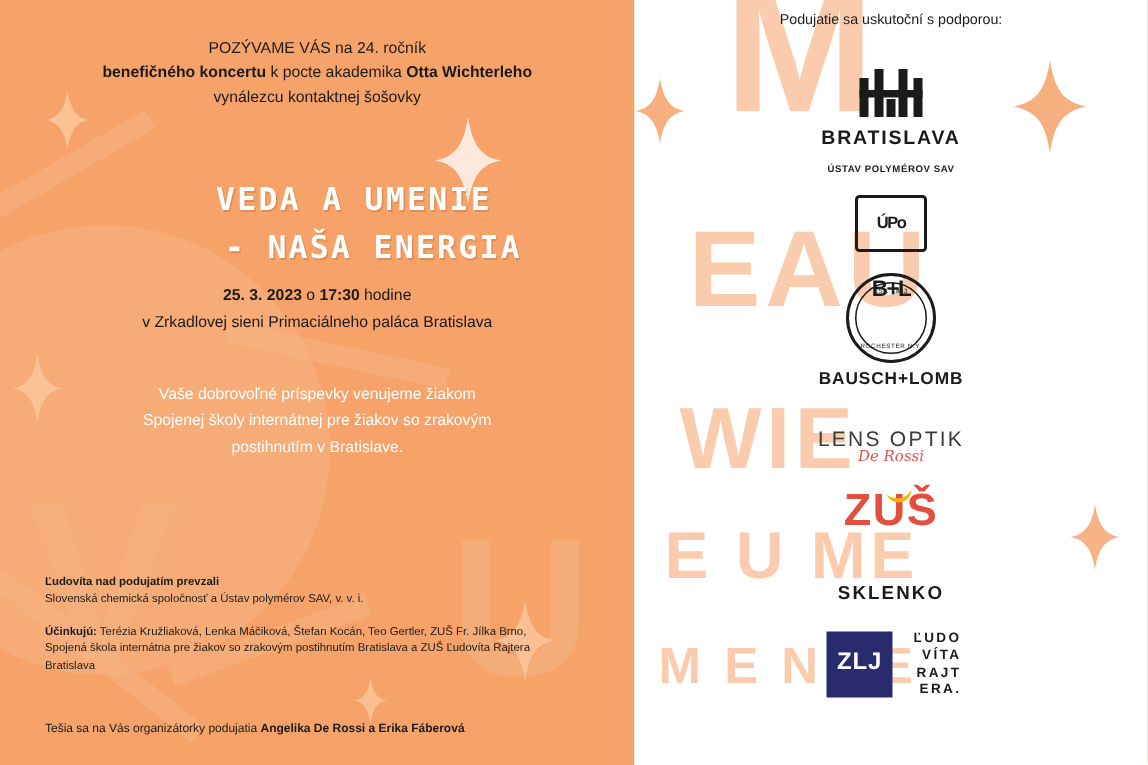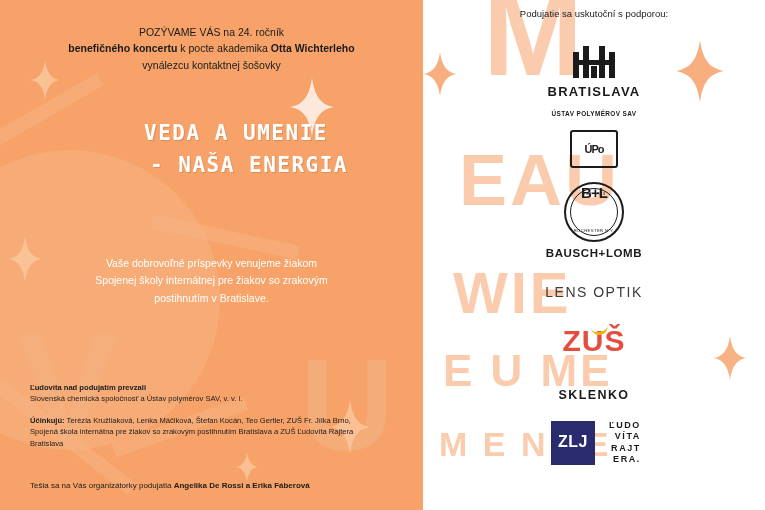--- a/index.html
+++ b/index.html
@@ -370,20 +370,24 @@
       <div class="l1">POZÝVAME VÁS na 24. ročník</div>
       <div class="l2"><span class="b">benefičného koncertu</span><span> k pocte akademika </span><span class="b">Otta Wichterleho</span></div>
       <div class="l3">vynálezcu kontaktnej šošovky</div>
     </div>
 
     <div class="title-block">
       <div class="t1">VEDA A UMENIE</div>
       <div class="t2">- NAŠA ENERGIA</div>
     </div>
 
+    <div class="when-block">
+      <div><span class="b">25. 3. 2023</span><span> o </span><span class="b">17:30</span><span> hodine</span></div>
+      <div>v Zrkadlovej sieni Primaciálneho paláca Bratislava</div>
+    </div>
 
     <div class="appeal-block">
       <div>Vaše dobrovoľné príspevky venujeme žiakom</div>
       <div>Spojenej školy internátnej pre žiakov so zrakovým</div>
       <div>postihnutím v Bratislave.</div>
     </div>
 
     <div class="credits">
       <div class="grp">
         <div class="head">Ľudovíta nad podujatím prevzali</div>
@@ -449,20 +453,21 @@
         <div class="inner-ring"></div>
         <div class="top-arc">EST. 1853</div>
         <div class="eye">B+L</div>
         <div class="bot-arc">ROCHESTER N.Y.</div>
       </div>
       <div class="name">BAUSCH+LOMB</div>
     </div>
 
     <div class="logo logo-lens">
       <div class="name">LENS OPTIK</div>
+      <div class="sub">De Rossi</div>
     </div>
 
     <div class="logo logo-zus">
       <div class="name">ZUŠ<span class="banana"></span></div>
     </div>
 
     <div class="logo logo-sklenko">
       <div class="name">SKLENKO</div>
     </div>
 

